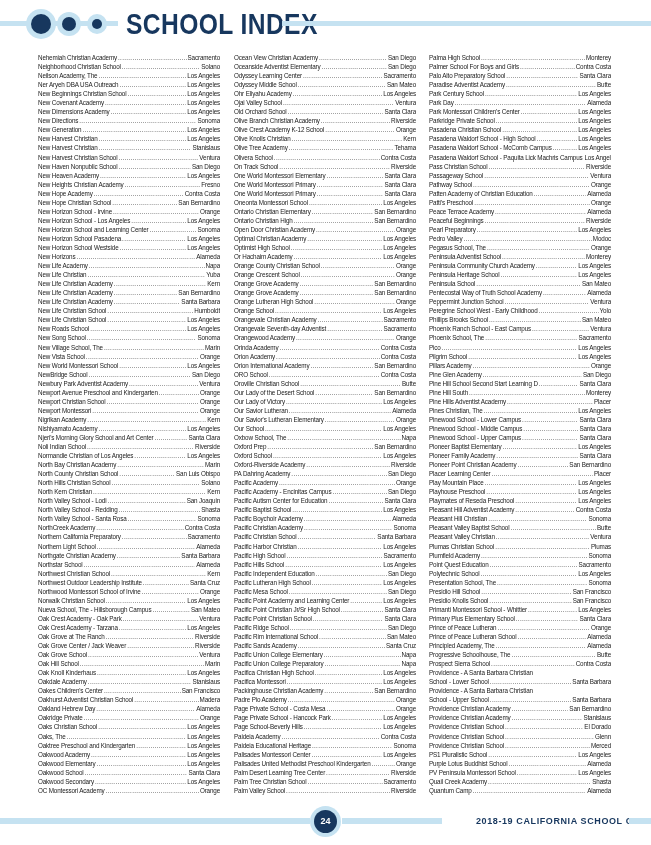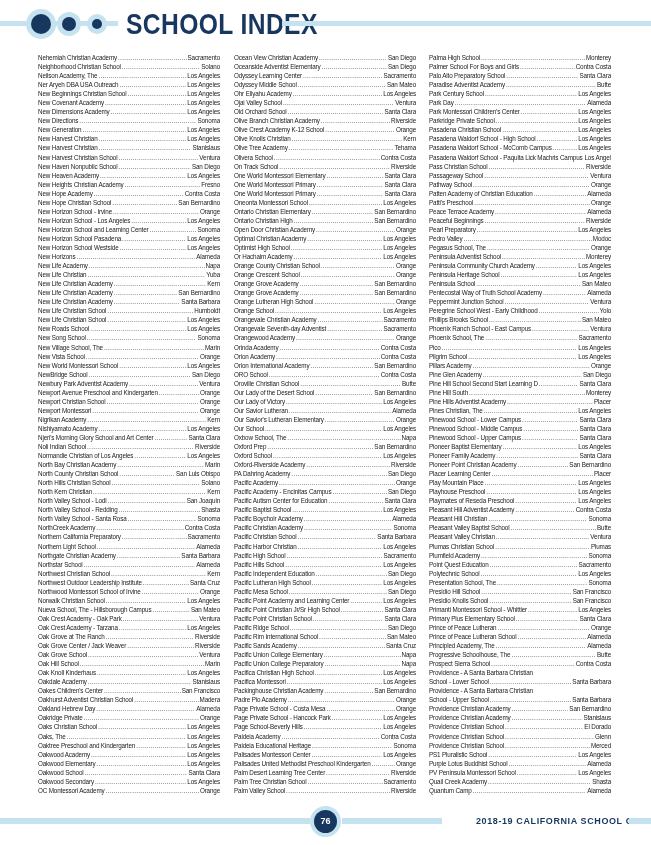--- a/index.html
+++ b/index.html
@@ -1288,18 +1288,18 @@
     <div class="entry">
       <span class="name">Quantum Camp</span>
       <span class="dots"></span>
       <span class="county">Alameda</span>
     </div>
   </div>
 
 <div class="footer">
   <div class="band-left"></div>
   <div class="page-badge">
-    <div class="inner">76</div>
+    <div class="inner">24</div>
   </div>
   <div class="band-mid"></div>
   <div class="guide-title">2018-19 CALIFORNIA SCHOOL GUIDE</div>
   <div class="band-right"></div>
 </div>
 
 </body></html>

